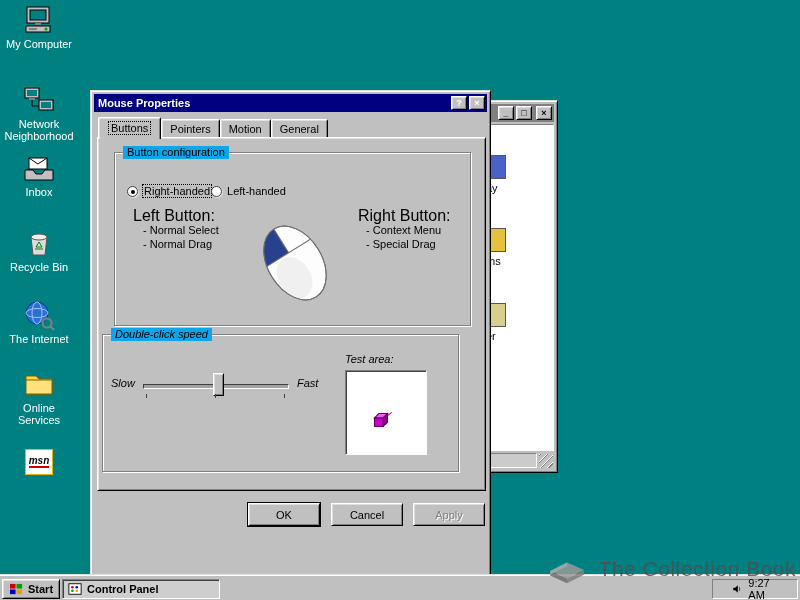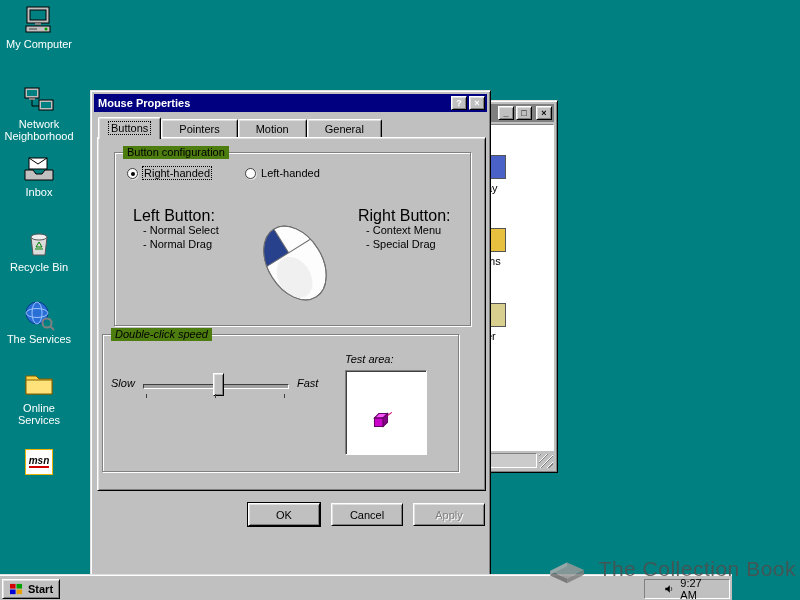--- a/index.html
+++ b/index.html
@@ -25,21 +25,21 @@
     cursor:default;
   }
   .sunken-light { border:1px solid; border-color:#808080 #fff #fff #808080; }
   .groupbox {
     position:absolute;
     border:1px solid #808080;
     box-shadow: 1px 1px 0 #fff, inset 1px 1px 0 #fff;
   }
   .group-label {
     position:absolute; top:-7px; left:8px;
-    background:#4d7c0f; padding:0 4px; line-height:13px;
+    background:#0ea5e9; padding:0 4px; line-height:13px;
   }
 
   
   .desk-icon {
     position:absolute; left:2px; width:74px;
     display:flex; flex-direction:column; align-items:center;
     z-index:1;
   }
   .desk-icon .ico { width:32px; height:32px; }
   .ico-label {
@@ -93,21 +93,21 @@
     background:#000080; color:#fff; font-weight:bold;
     display:flex; align-items:center; padding:0 2px 0 4px;
   }
   #dialog .titlebar .t-text { flex:1; }
   .tabstrip {
     position:absolute; left:7px; top:26px; height:22px;
     display:flex; align-items:flex-end; z-index:4;
   }
   .tab {
     height:18px; margin-bottom:2px;
-    display:flex; align-items:center; padding:0 17px;
+    display:flex; align-items:center; padding:0 8px;
     background:#c0c0c0;
     border:1px solid; border-color:#fff #000 transparent #fff;
     border-bottom:none;
     box-shadow: inset 1px 1px 0 #dfdfdf, inset -1px 0 0 #808080;
     border-top-left-radius:2px; border-top-right-radius:2px;
   }
   .tab.active {
     height:22px; margin-bottom:0; padding:0 10px 2px 10px;
     position:relative; z-index:6;
   }
@@ -115,21 +115,21 @@
   .page {
     position:absolute; left:6px; top:46px; width:389px; height:354px;
     background:#c0c0c0;
     border:1px solid; border-color:#fff #000 #000 #fff;
     box-shadow: inset 1px 1px 0 #dfdfdf, inset -1px -1px 0 #808080;
     z-index:3;
   }
 
   
   #grp-buttons { left:16px; top:14px; width:357px; height:174px; }
-  .radio-row { position:absolute; left:12px; top:14px; display:flex; gap:34px; }
+  .radio-row { position:absolute; left:12px; top:32px; display:flex; }
   .radio-item { display:flex; align-items:center; gap:5px; }
   .radio {
     width:11px; height:11px; border-radius:50%; background:#fff;
     border:1px solid #404040; box-shadow:1px 1px 0 #dfdfdf; position:relative;
   }
   .radio.checked::after {
     content:''; position:absolute; left:3px; top:3px; width:4px; height:4px;
     border-radius:50%; background:#000;
   }
   .radio-item.focused .r-label { outline:1px dotted #000; padding:0 1px; }
@@ -162,21 +162,21 @@
   .testbox svg { position:absolute; left:22px; top:36px; }
 
   
   .action-btn { position:absolute; top:412px; width:72px; height:23px; }
   #btn-ok { left:157px; box-shadow: inset 1px 1px 0 #dfdfdf, inset -1px -1px 0 #808080, 0 0 0 1px #000; }
   #btn-cancel { left:240px; }
   #btn-apply { left:322px; color:#808080; text-shadow:1px 1px 0 #fff; }
 
   
   #taskbar {
-    position:absolute; left:0; bottom:0; width:732px; height:26px;
+    position:absolute; left:0; bottom:0; width:800px; height:26px;
     background:#c0c0c0; border-top:1px solid #dfdfdf;
     box-shadow: inset 0 1px 0 #fff;
     z-index:40;
   }
   #start-btn {
     position:absolute; left:2px; top:4px; height:20px; padding:0 6px;
     font-weight:bold; gap:4px;
   }
   #task-btn {
     position:absolute; left:62px; top:4px; width:158px; height:20px;
@@ -255,21 +255,21 @@
 <div class="desk-icon" style="top:299px">
   <div class="ico">
     <svg viewBox="0 0 32 32" width="32" height="32">
       <circle cx="14" cy="14" r="11" fill="#2a6fd6" stroke="#003a8c"></circle>
       <ellipse cx="14" cy="14" rx="5" ry="11" fill="none" stroke="#9cc4ff"></ellipse>
       <ellipse cx="14" cy="14" rx="11" ry="4.5" fill="none" stroke="#9cc4ff"></ellipse>
       <circle cx="24" cy="24" r="4.5" fill="none" stroke="#808080" stroke-width="2"></circle>
       <line x1="27" y1="27" x2="31" y2="31" stroke="#808080" stroke-width="2"></line>
     </svg>
   </div>
-  <div class="ico-label">The Services</div>
+  <div class="ico-label">The Internet</div>
 </div>
 
 <div class="desk-icon" style="top:368px">
   <div class="ico">
     <svg viewBox="0 0 32 32" width="32" height="32">
       <path d="M3 8 h10 l3 3 h13 v15 H3 z" fill="#ffd24d" stroke="#806000"></path>
       <path d="M3 12 h26 v14 H3 z" fill="#ffe27a" stroke="#806000"></path>
     </svg>
   </div>
   <div class="ico-label">Online Services</div>
@@ -416,20 +416,30 @@
   <div class="btn" id="start-btn">
     <svg viewBox="0 0 16 14" width="15" height="13">
       <rect x="1" y="1" width="6" height="5" fill="#d40000"></rect>
       <rect x="8" y="1" width="6" height="5" fill="#00a000"></rect>
       <rect x="1" y="7" width="6" height="5" fill="#0000d4"></rect>
       <rect x="8" y="7" width="6" height="5" fill="#e8a000"></rect>
     </svg>
     <span>Start</span>
   </div>
 
+  <div id="task-btn">
+    <svg viewBox="0 0 16 16" width="14" height="14">
+      <rect x="1" y="2" width="14" height="12" fill="#fff" stroke="#000"></rect>
+      <circle cx="5" cy="6" r="1.5" fill="#d40000"></circle>
+      <circle cx="10" cy="6" r="1.5" fill="#0000d4"></circle>
+      <circle cx="5" cy="10" r="1.5" fill="#00a000"></circle>
+      <circle cx="10" cy="10" r="1.5" fill="#e8a000"></circle>
+    </svg>
+    <span>Control Panel</span>
+  </div>
 
   <div id="tray" class="sunken-light">
     <svg viewBox="0 0 16 16" width="14" height="14">
       <polygon points="2,6 5,6 9,2 9,14 5,10 2,10" fill="#000"></polygon>
       <path d="M11 5 q2.5 3 0 6" stroke="#000" fill="none"></path>
     </svg>
     <span>9:27 AM</span>
   </div>
 </div>
 

